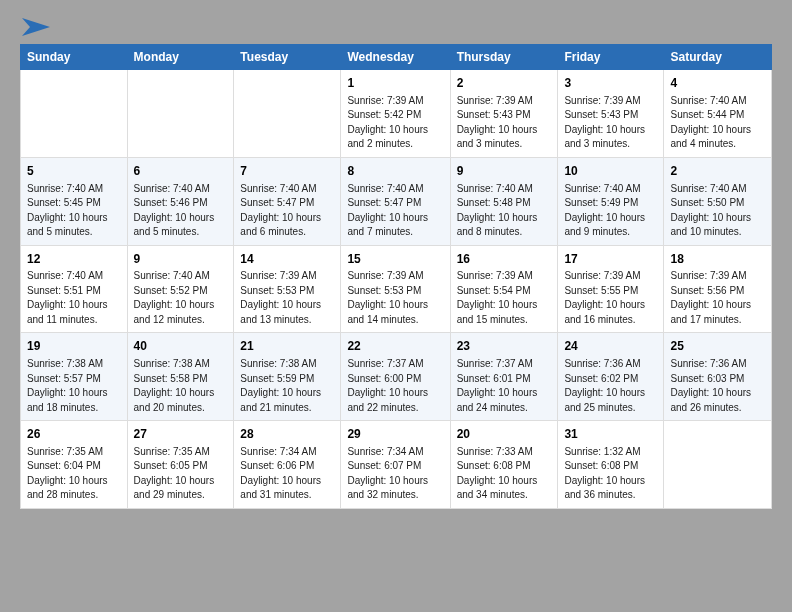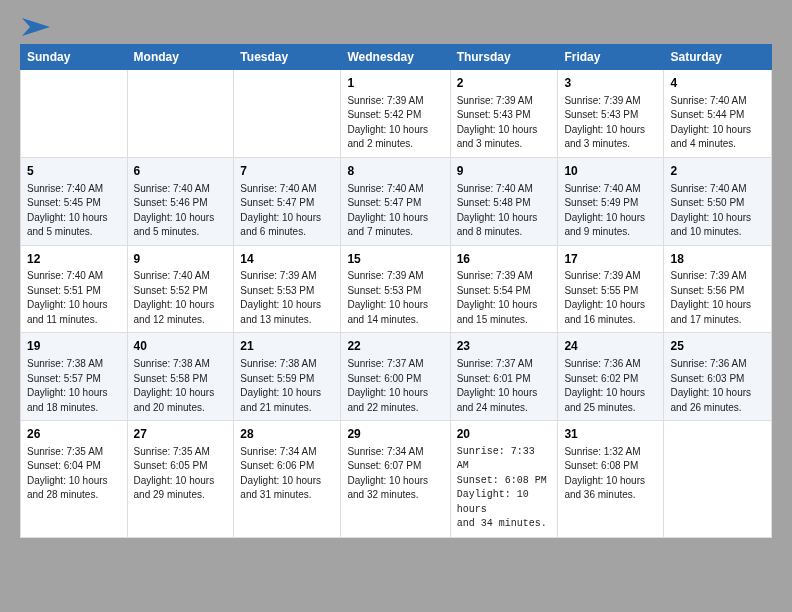--- a/index.html
+++ b/index.html
@@ -328,21 +328,21 @@
           </td>
           <td>
             <span class="day-num">29</span>
             <div class="day-info" style="white-space: pre-line;">Sunrise: 7:34 AM
 Sunset: 6:07 PM
 Daylight: 10 hours
 and 32 minutes.</div>
           </td>
           <td>
             <span class="day-num">20</span>
-            <div class="day-info" style="white-space: pre-line; font-family: Liberation Mono, monospace;">Sunrise: 7:33 AM
+            <div class="day-info" style="white-space: pre-line;">Sunrise: 7:33 AM
 Sunset: 6:08 PM
 Daylight: 10 hours
 and 34 minutes.</div>
           </td>
           <td>
             <span class="day-num">31</span>
             <div class="day-info" style="white-space: pre-line;">Sunrise: 1:32 AM
 Sunset: 6:08 PM
 Daylight: 10 hours
 and 36 minutes.</div>

